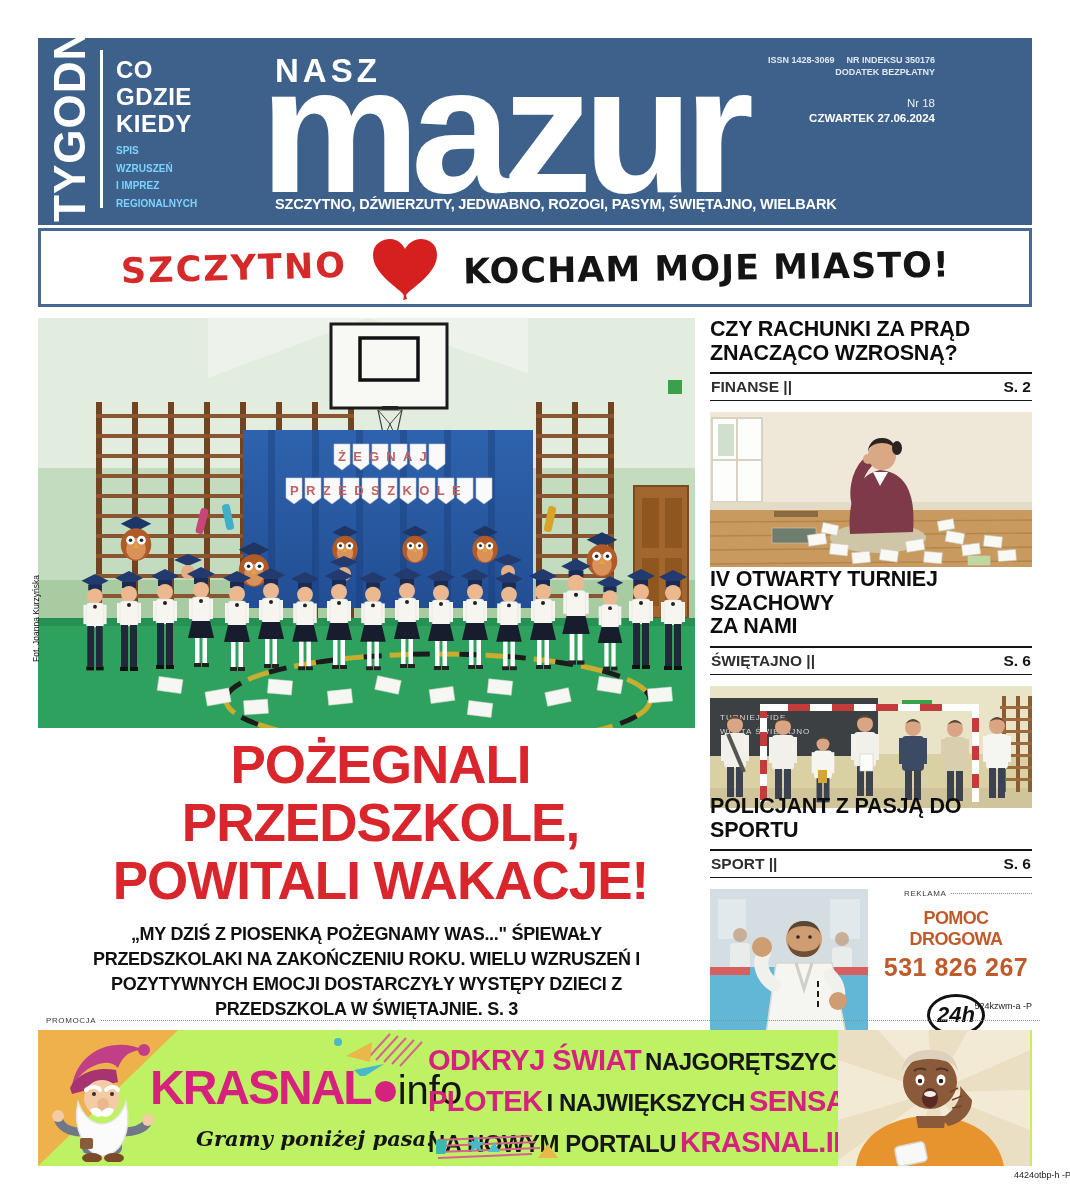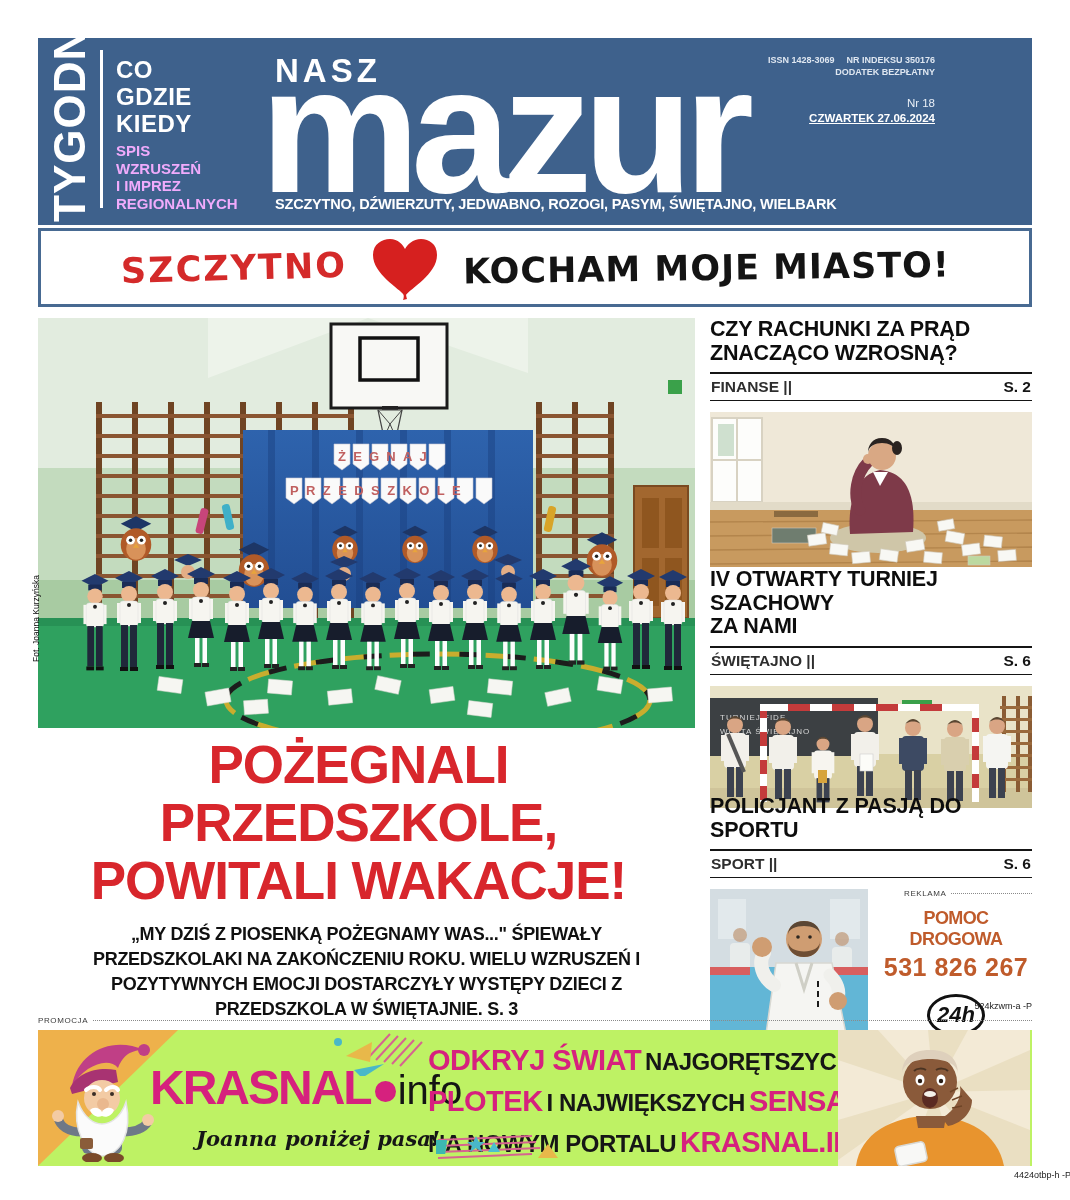--- a/index.html
+++ b/index.html
@@ -7,45 +7,45 @@
   body { font-family:"Liberation Sans", sans-serif; }
   .page { position:relative; width:1070px; height:1200px; background:#fff; overflow:hidden; }
 
   
   .masthead { position:absolute; left:38px; top:38px; width:994px; height:187px; background:#3e618c; }
   .mh-vertical { position:absolute; left:-58px; top:69px; width:180px; text-align:center;
     transform:rotate(-90deg); font-size:44px; font-weight:800; color:#fff; letter-spacing:1px; }
   .mh-divider { position:absolute; left:62px; top:12px; width:3px; height:158px; background:#fff; }
   .mh-tagline { position:absolute; left:78px; top:18px; font-size:24px; font-weight:800; color:#fff; line-height:27px; letter-spacing:0.5px; }
   .mh-tagline span { display:block; }
-  .mh-subtag { position:absolute; left:78px; top:104px; font-size:15px; font-weight:700; color:#f0abfc; line-height:17.5px; }
+  .mh-subtag { position:absolute; left:78px; top:104px; font-size:10px; font-weight:700; color:#7dd3fc; line-height:17.5px; }
   .mh-subtag span { display:block; }
   .logo-top { position:absolute; left:237px; top:14px; font-size:33px; font-weight:800; color:#fff; letter-spacing:4px; }
   .logo-main { position:absolute; left:222px; top:2px; font-size:180px; line-height:1; font-weight:800; color:#fff; letter-spacing:-9px; }
   .mh-regions { position:absolute; left:237px; top:158px; font-size:14.5px; font-weight:700; color:#fff; letter-spacing:-0.2px; }
   .mh-issn { position:absolute; right:97px; top:16px; text-align:right; font-size:9px; font-weight:600; color:#dfe7f1; line-height:12px; }
   .mh-issn .gap { display:inline-block; width:12px; }
   .mh-issue { position:absolute; right:97px; top:58px; text-align:right; color:#fff; font-size:11.5px; line-height:15px; }
   .mh-issue .nr { font-weight:400; color:#e8eef6; }
-  .mh-issue .dt { font-weight:700;text-decoration:underline; }
+  .mh-issue .dt { font-weight:700; }
 
   
   .city-banner { position:absolute; left:38px; top:228px; width:994px; height:79px; background:#fff;
     border:3px solid #486a92; display:flex; align-items:center; justify-content:center; gap:22px; }
   .city-name { font-family:"DejaVu Sans", sans-serif; font-size:35px; font-weight:800; color:#d42a2a;
     letter-spacing:2px; transform:rotate(-1.5deg); }
   .city-slogan { font-family:"DejaVu Sans", sans-serif; font-size:35px; font-weight:800; color:#141414;
     letter-spacing:1px; transform:rotate(-0.8deg); }
 
   
   .lead-photo { position:absolute; left:38px; top:318px; width:657px; height:350px; }
   .lead-photo svg { display:block; }
   .photo-credit { position:absolute; left:3px; bottom:6px; transform:rotate(-90deg); transform-origin:0 100%;
     font-size:8.5px; color:#101010; white-space:nowrap; }
-  .headline { position:absolute; left:30px; top:736px; width:657px; text-align:center;
+  .headline { position:absolute; left:52px; top:736px; width:657px; text-align:center;
     color:#d8262c; font-weight:800; font-size:53px; line-height:58px; letter-spacing:-1px; }
   .headline span { display:block; }
   .deck { position:absolute; left:56px; top:922px; width:621px; text-align:center;
     font-size:18px; font-weight:700; line-height:25px; color:#101010; letter-spacing:-0.3px; }
   .deck .pref { font-weight:800; }
 
   
   .story { position:absolute; left:710px; width:322px; }
   .story-title { font-size:21.5px; font-weight:800; line-height:23.5px; color:#0d0d0d; letter-spacing:-0.2px; }
   .story-title span { display:block; }
@@ -60,21 +60,21 @@
   .label-row { display:flex; align-items:center; gap:5px; font-size:8px; color:#3a3a3a; letter-spacing:0.6px;padding-left:24px; }
   .label-row .dots { flex:1; border-top:1.5px dotted #8a8a8a; }
   .ad-line1 { margin-top:10px; text-align:center; font-size:18px; font-weight:800; color:#bf5b2b; letter-spacing:-0.6px; }
   .ad-line2 { margin-top:3px; text-align:center; font-size:25px; font-weight:800; color:#bf5b2b; letter-spacing:0.5px; }
   .ad-badge { width:58px; height:42px; border:3px solid #111; border-radius:50%; margin:12px auto 0;
     display:flex; align-items:center; justify-content:center; font-size:22px; font-weight:800; font-style:italic; color:#111; }
   .code-top { position:absolute; left:832px; top:1001px; width:200px; text-align:right; font-size:9px; color:#222; }
   .code-bottom { position:absolute; left:871px; top:1170px; width:200px; text-align:right; font-size:9px; color:#222; }
 
   
-  .promo-label { position:absolute; left:38px; top:1016px; width:994px; display:flex; align-items:center; gap:5px;
+  .promo-label { position:absolute; left:46px; top:1016px; width:994px; display:flex; align-items:center; gap:5px;
     font-size:8px; color:#3a3a3a; letter-spacing:0.6px; }
   .promo-label .dots { flex:1; border-top:1.5px dotted #8a8a8a; }
   .promo { position:absolute; left:38px; top:1030px; width:994px; height:136px; background:#bef264; overflow:hidden; }
   .promo-tri { position:absolute; left:0; top:0; width:140px; height:136px; background:#eeb14b;
     clip-path:polygon(0 0, 100% 0, 0 100%); }
   .gnome { position:absolute; left:14px; top:4px; }
   .brand { position:absolute; left:112px; top:30px; white-space:nowrap; }
   .brand .bname { font-size:48px; font-weight:800; color:#d6217e; letter-spacing:-2px; }
   .brand .bdot { display:inline-block; width:21px; height:21px; border-radius:50%; background:#d6217e; margin:0 2px 2px 4px; }
   .brand .bsuf { font-size:40px; font-weight:300; color:#141414; letter-spacing:0; }
@@ -578,21 +578,21 @@
       <path d="M26 68 C20 96 34 120 50 122 C70 120 80 98 74 68 C68 86 56 90 50 90 C42 90 32 84 26 68 Z" fill="#fbfbfb" stroke="#e4e4e4" stroke-width="1.5"></path>
       <path d="M38 76 C42 72 48 74 50 78 C52 74 58 72 62 76 C60 82 54 84 50 82 C46 84 40 82 38 76 Z" fill="#fff"></path>
       <ellipse cx="40" cy="124" rx="10" ry="5" fill="#7a4a2a"></ellipse>
       <ellipse cx="62" cy="124" rx="10" ry="5" fill="#7a4a2a"></ellipse>
       <rect x="28" y="104" width="13" height="11" rx="2" fill="#8a5c3a"></rect>
     </svg>
 
     <div class="brand">
       <span class="bname">KRASNAL</span><span class="bdot"></span><span class="bsuf">info</span>
     </div>
-    <div class="brand-tag">Joanna poniżej pasa!</div>
+    <div class="brand-tag">Gramy poniżej pasa!</div>
 
     <div class="promo-text">
       <div>
         <span class="acc">ODKRYJ ŚWIAT</span>
         <span class="blk">NAJGORĘTSZYCH</span>
       </div>
       <div>
         <span class="acc">PLOTEK</span>
         <span class="blk">I NAJWIĘKSZYCH</span>
         <span class="acc">SENSACJI</span>

